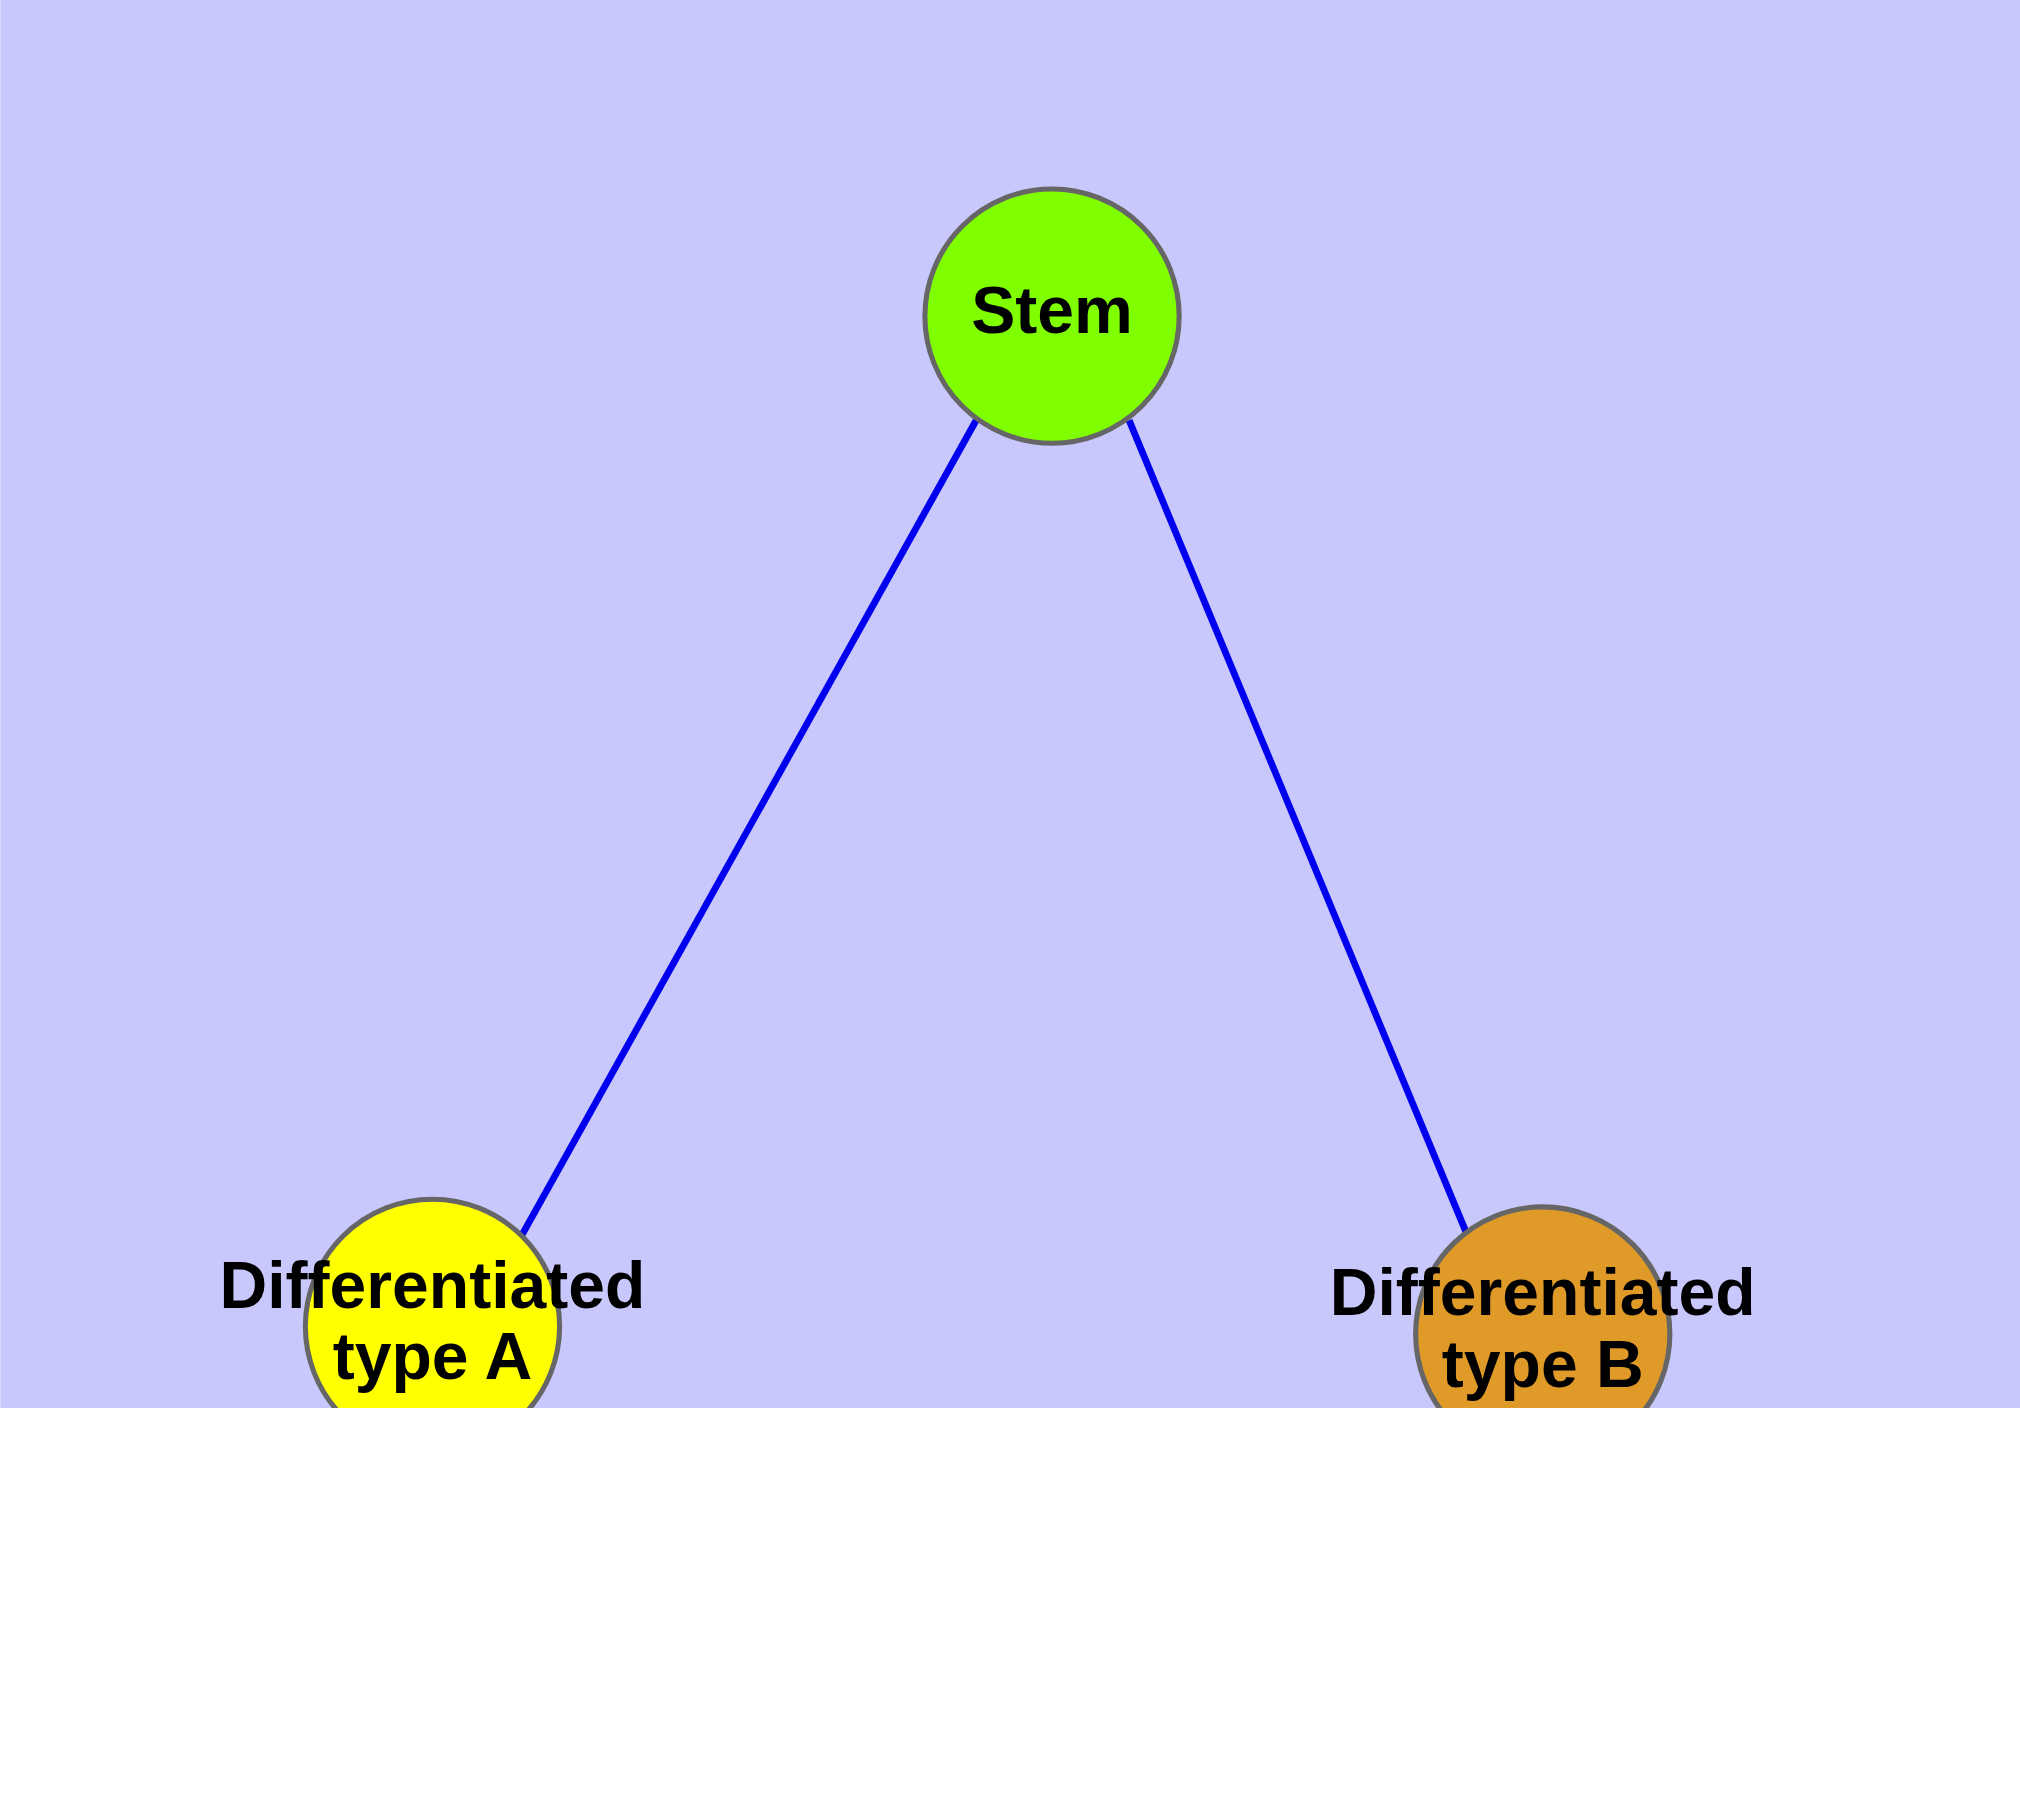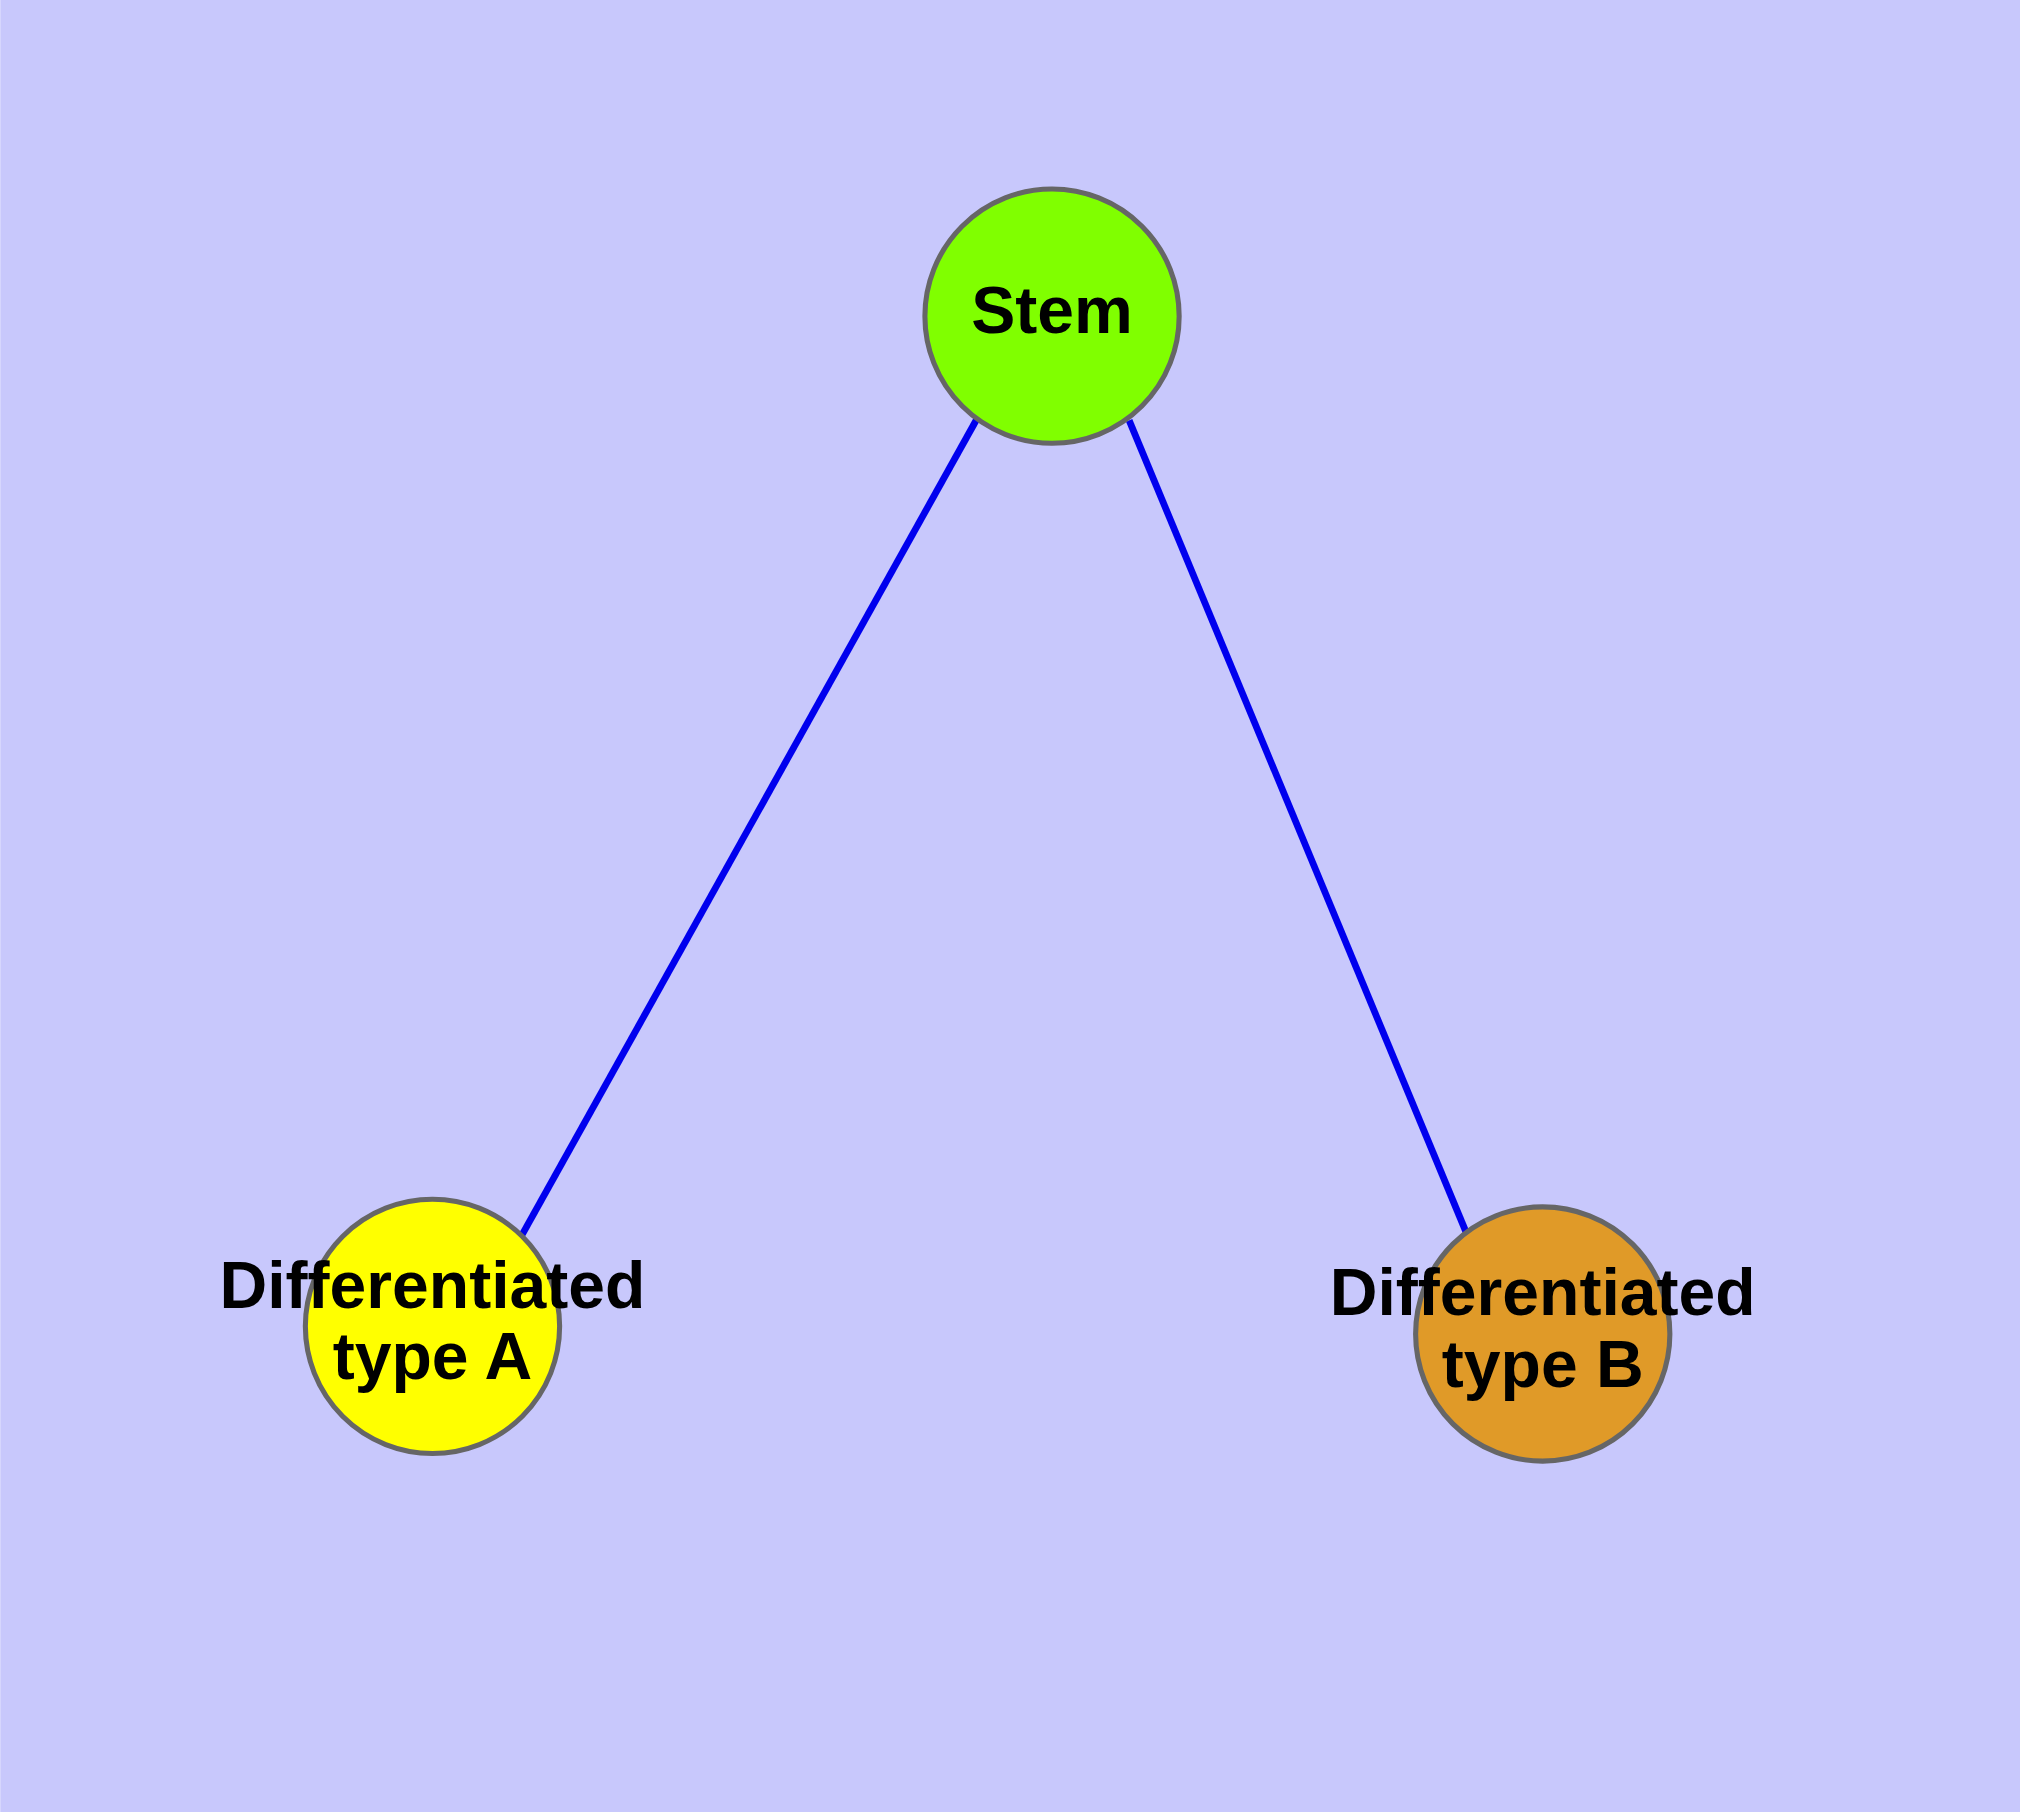--- a/index.html
+++ b/index.html
@@ -27,21 +27,21 @@
     font-family: "Liberation Sans", sans-serif;
     font-weight: bold;
     fill: #000000;
     text-anchor: middle;
     dominant-baseline: middle;
   }
 </style>
 </head>
 <body>
 
-<div id="canvas-root" style="width: 2021px; height: 1812px;">
+<div id="canvas-root" style="width: 2021px; height: 1408px;">
   <svg id="graph-svg" viewBox="0 0 2384 2138" xmlns="http://www.w3.org/2000/svg">
 
     <rect id="bg-rect" x="0" y="0" width="2384" height="2138" fill="#c8c8fc"></rect>
 
     <g id="edges-group">
         <line x1="1152" y1="495" x2="614" y2="1460" stroke="#0000ee" stroke-width="8" stroke-linecap="butt"></line>
         <line x1="1332" y1="496" x2="1730" y2="1455" stroke="#0000ee" stroke-width="8" stroke-linecap="butt"></line>
       </g>
     <g id="nodes-group">
         <circle cx="1241" cy="373" r="150" fill="#80ff00" stroke="#666666" stroke-width="6"></circle>

